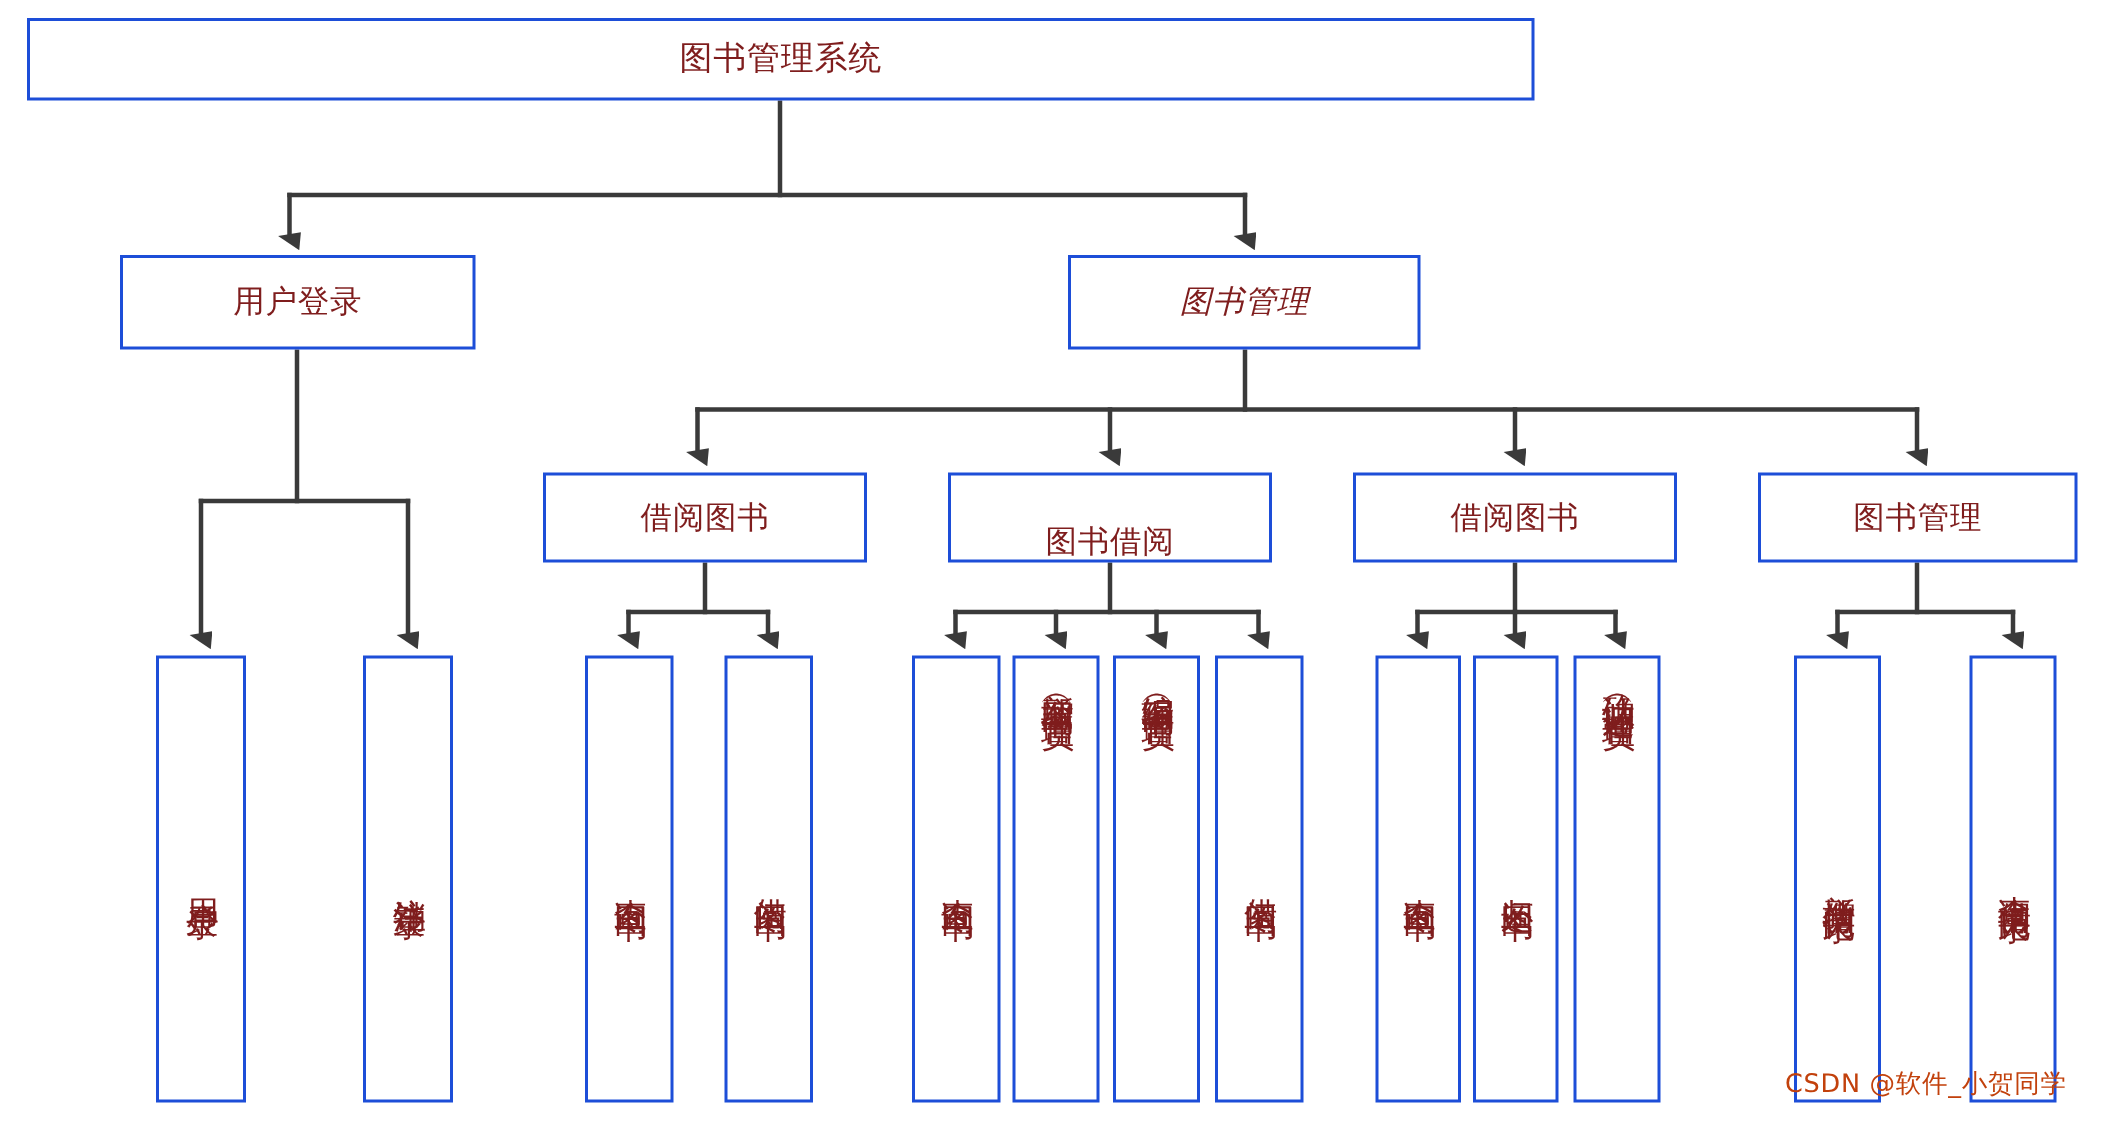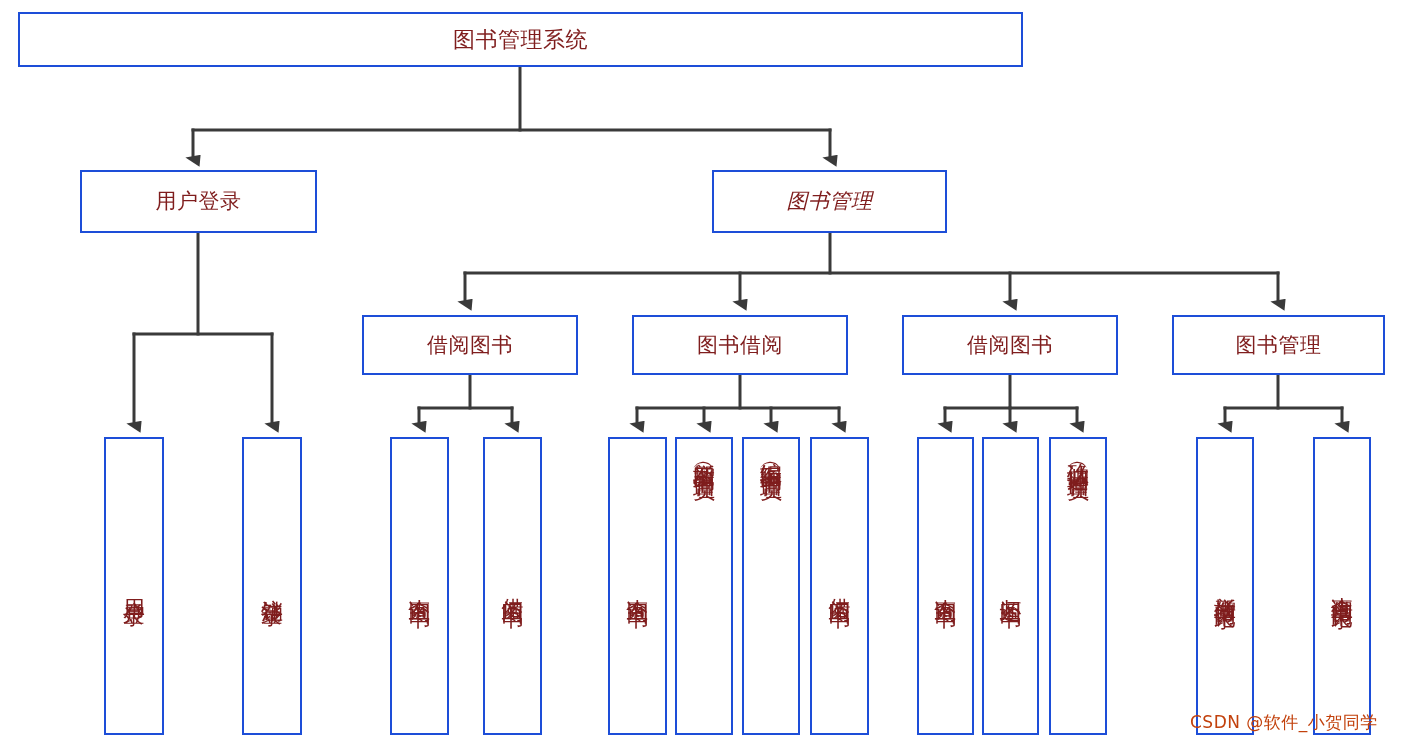--- a/index.html
+++ b/index.html
@@ -106,21 +106,21 @@
 <div class="node horiz" style="left:80px;top:170px;width:237px;height:63px;">
   <span class="lbl">用户登录</span>
 </div>
 <div class="node horiz" style="left:712px;top:170px;width:235px;height:63px;font-style:italic;">
   <span class="lbl">图书管理</span>
 </div>
 
 <div class="node horiz" style="left:362px;top:315px;width:216px;height:60px;">
   <span class="lbl">借阅图书</span>
 </div>
-<div class="node horiz" style="left:632px;top:315px;width:216px;height:60px;">
+<div class="node horiz" style="left:632px;top:315px;width:216px;height:60px;align-items:flex-end;">
   <span class="lbl">图书借阅</span>
 </div>
 <div class="node horiz" style="left:902px;top:315px;width:216px;height:60px;">
   <span class="lbl">借阅图书</span>
 </div>
 <div class="node horiz" style="left:1172px;top:315px;width:213px;height:60px;">
   <span class="lbl">图书管理</span>
 </div>
 
 <div class="node leaf mid" style="left:104px;top:437px;width:60px;height:298px;">

